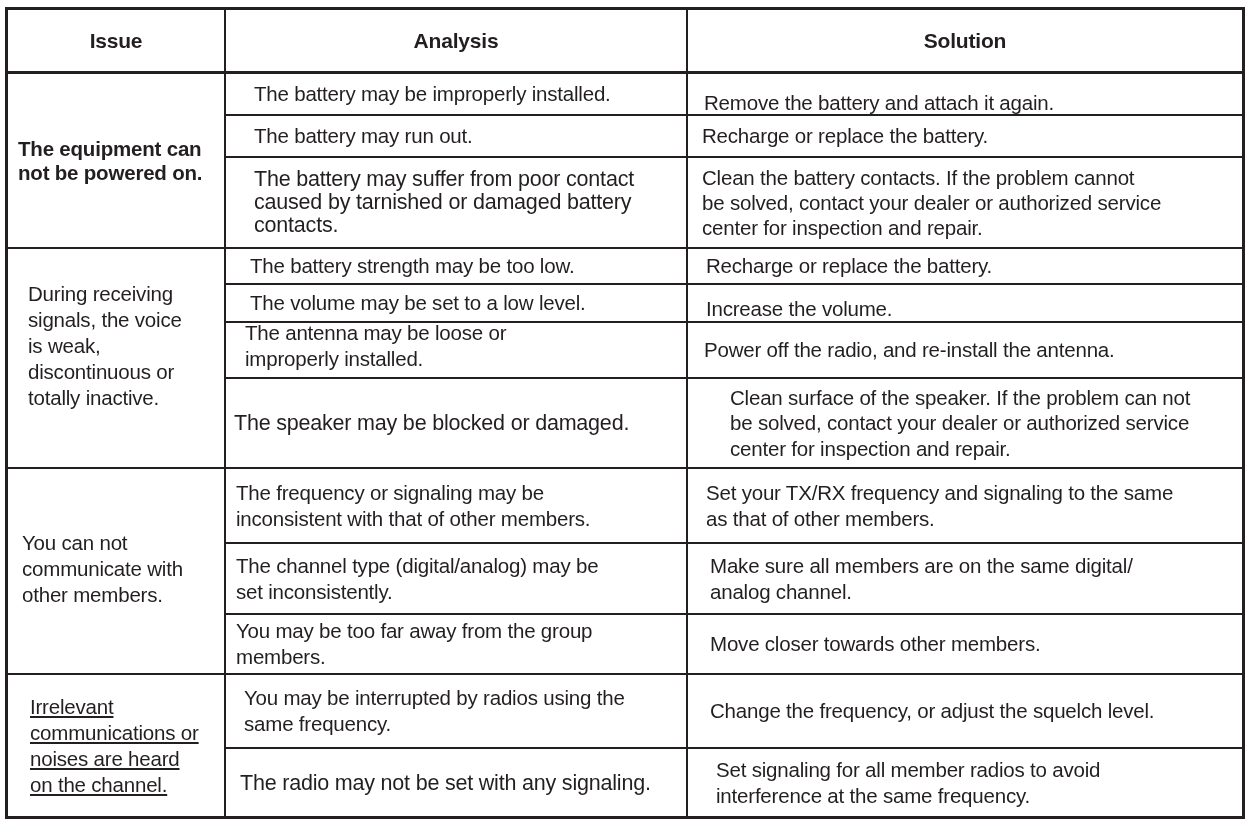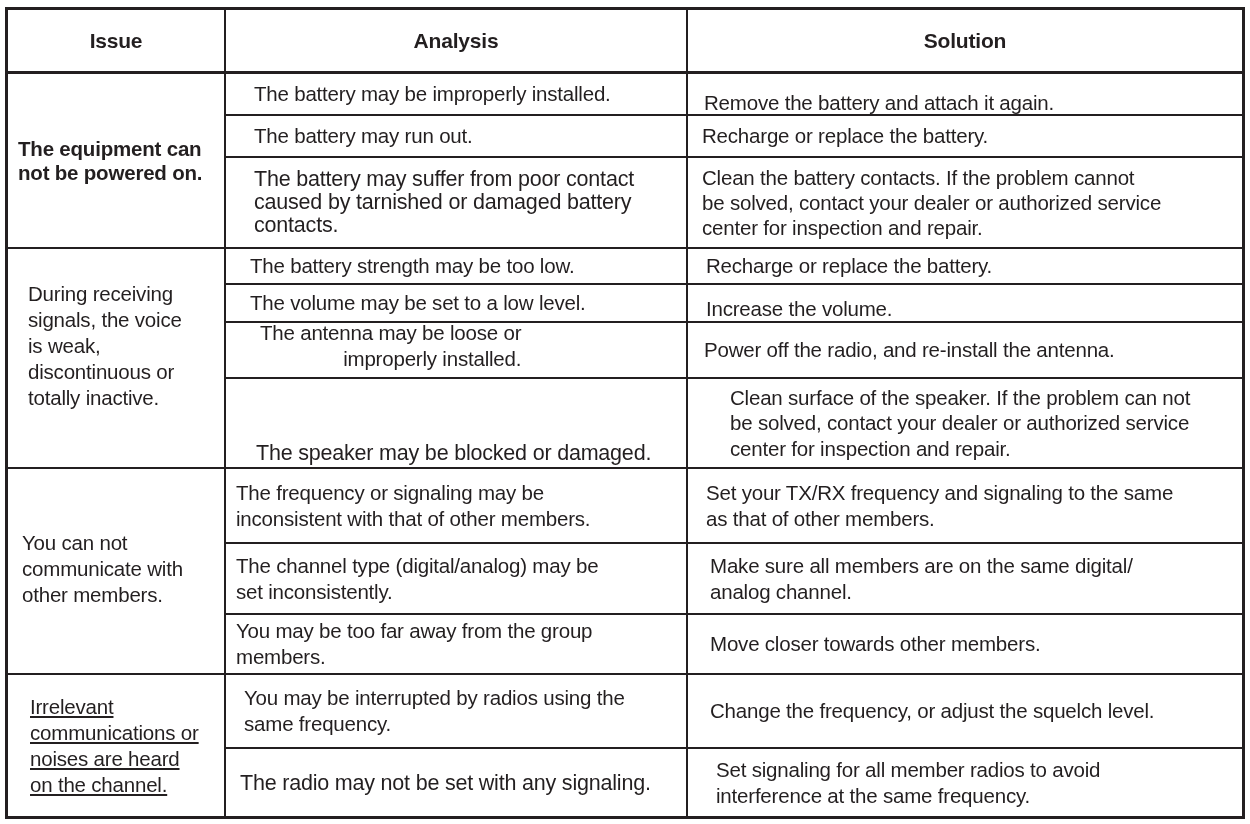--- a/index.html
+++ b/index.html
@@ -93,24 +93,24 @@
 
   <div class="cell" style="left:20px;top:239px;width:196px;height:180px;line-height:26px;align-items:flex-start;padding-top:32px;">During receiving
 signals, the voice
 is weak,
 discontinuous or
 totally inactive.</div>
   <div class="cell" style="left:242px;top:239px;width:434px;height:34px;">The battery strength may be too low.</div>
   <div class="cell" style="left:698px;top:239px;width:534px;height:34px;">Recharge or replace the battery.</div>
   <div class="cell" style="left:242px;top:275px;width:434px;height:36px;">The volume may be set to a low level.</div>
   <div class="cell" style="left:698px;top:275px;width:534px;height:48px;">Increase the volume.</div>
-  <div class="cell" style="left:252px;top:313px;width:432px;height:46px;line-height:26px;text-align:right;">The antenna may be loose or
+  <div class="cell" style="left:237px;top:313px;width:432px;height:46px;line-height:26px;">The antenna may be loose or
 improperly installed.</div>
   <div class="cell" style="left:696px;top:313px;width:536px;height:54px;">Power off the radio, and re-install the antenna.</div>
-  <div class="cell" style="left:248px;top:369px;width:434px;height:88px;font-size:21.5px;margin-top:30px;">The speaker may be blocked or damaged.</div>
+  <div class="cell" style="left:226px;top:369px;width:434px;height:88px;font-size:21.5px;">The speaker may be blocked or damaged.</div>
   <div class="cell" style="left:690px;top:369px;width:542px;height:88px;line-height:25.5px;margin-left:32px;">Clean surface of the speaker. If the problem can not
 be solved, contact your dealer or authorized service
 center for inspection and repair.</div>
 
   <div class="cell" style="left:14px;top:459px;width:202px;height:204px;line-height:26px;padding-bottom:4px;">You can not
 communicate with
 other members.</div>
   <div class="cell" style="left:228px;top:459px;width:448px;height:73px;line-height:26px;">The frequency or signaling may be
 inconsistent with that of other members.</div>
   <div class="cell" style="left:698px;top:459px;width:534px;height:73px;line-height:26px;">Set your TX/RX frequency and signaling to the same

